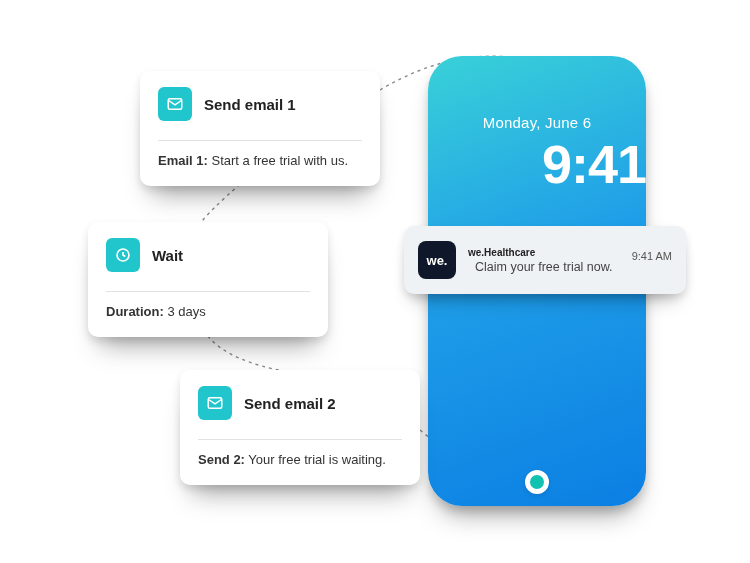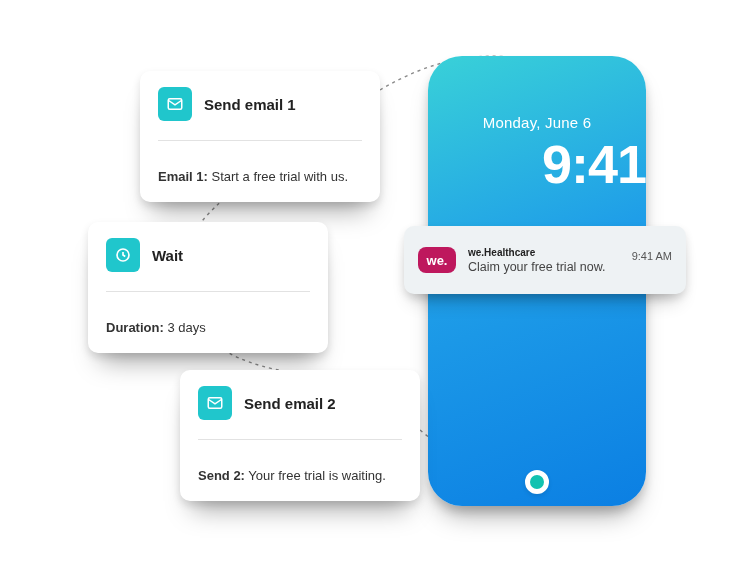--- a/index.html
+++ b/index.html
@@ -63,41 +63,42 @@
     background: #eef2f4;
     border-radius: 10px;
     box-shadow: 0 14px 20px -10px rgba(0,0,0,0.3), 0 4px 8px rgba(0,0,0,0.12);
     display: flex;
     align-items: center;
     padding: 12px 14px;
     gap: 12px;
   }
   .notif-app-icon {
     width: 38px;
-    height: 26px;
-    background: #be185d;
+    height: 38px;
+    background: #0f172a;
     border-radius: 8px;
     color: #fff;
     display: flex;
     align-items: center;
     justify-content: center;
     font-size: 13px;
     font-weight: 600;
     flex-shrink: 0;
   }
   .notif-body { flex: 1; min-width: 0; }
   .notif-title {
     font-size: 10px;
     font-weight: 700;
     color: #222;
   }
   .notif-msg {
     font-size: 12.5px;
     color: #444;
     margin-top: 2px;
+    text-align: center;
   }
   .notif-time {
     font-size: 11px;
     color: #555;
     align-self: flex-start;
     margin-top: 12px;
   }
 
   
   .card {
@@ -122,21 +123,21 @@
     border-radius: 6px;
     display: flex;
     align-items: center;
     justify-content: center;
     flex-shrink: 0;
   }
   .card-icon svg { width: 18px; height: 18px; stroke: #fff; fill: none; stroke-width: 2; }
   .card-icon.clock svg { stroke-width: 2.2; }
   .card-title { font-size: 15px; font-weight: 800; color: #222; }
   .card-detail {
-    margin-top: 28px;
+    margin-top: 12px;
     font-size: 13px;
     color: #333;
   }
   .card-detail .lbl { font-weight: 700; }
 
   .card1 { left: 140px; top: 71px; }
   .card2 { left: 88px;  top: 222px; }
   .card3 { left: 180px; top: 370px; }
 
   

